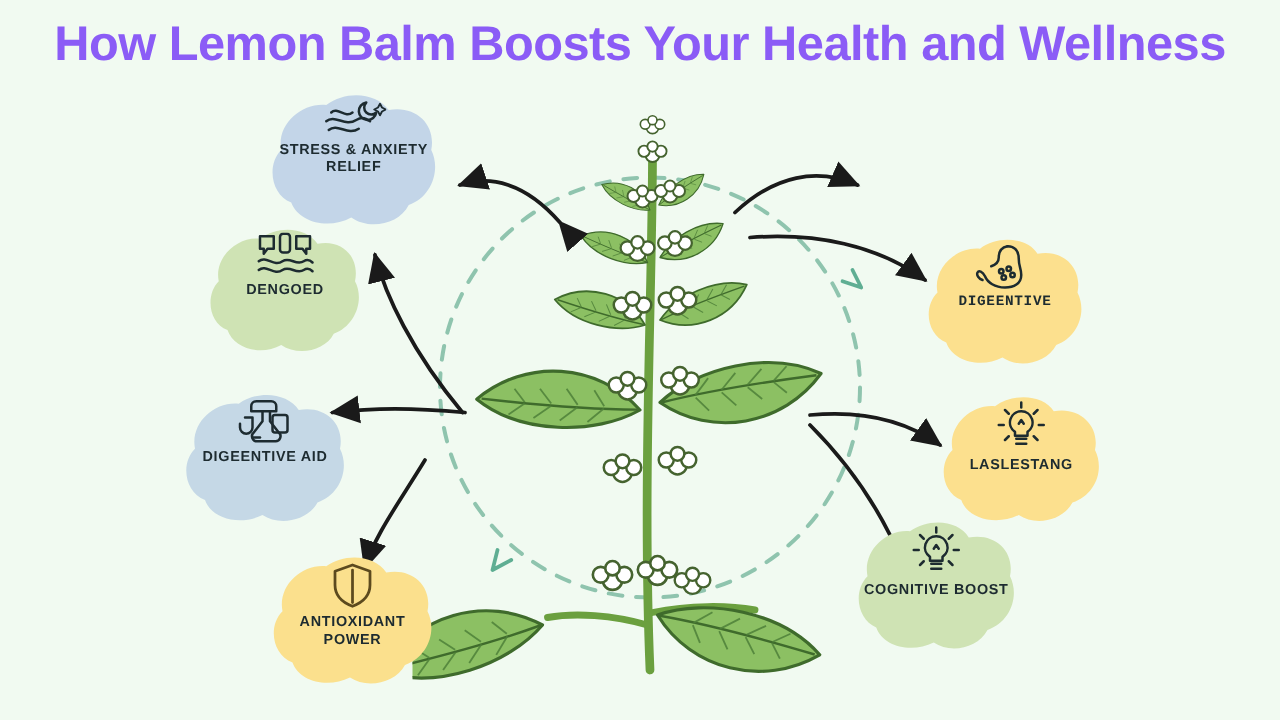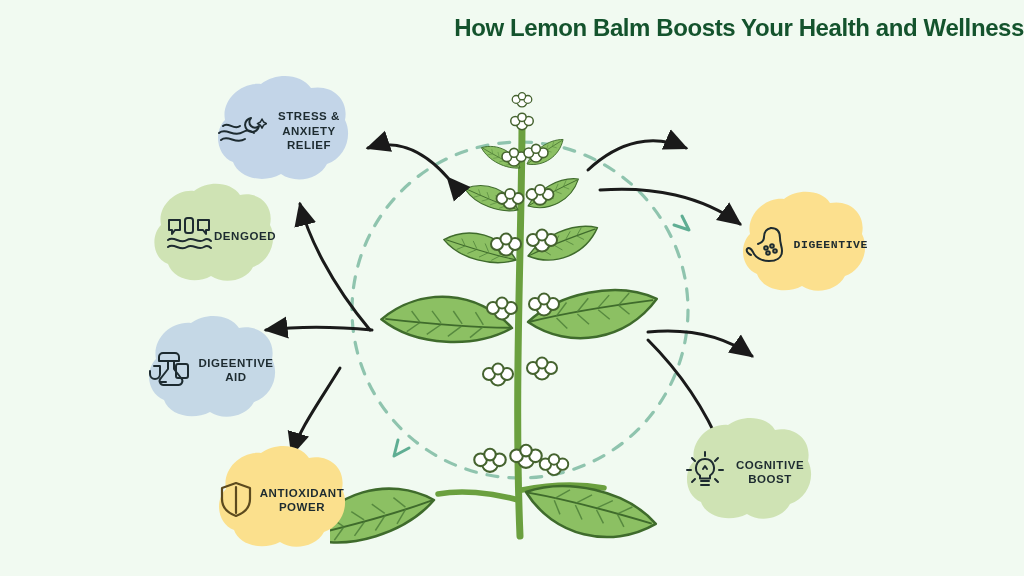--- a/index.html
+++ b/index.html
@@ -7,24 +7,24 @@
     width:1024px;height:576px;overflow:hidden;
     background:#f1faf1;
     font-family:"Liberation Sans", sans-serif;
     position:relative;
   }
   #stage{position:absolute;inset:0;}
 
   .title{
     position:absolute;
     left:0;right:0;top:14px;
-    text-align:right;
-    font-size:24px;
+    text-align:center;
+    font-size:39px;
     font-weight:bold;
-    color:#14532d;
+    color:#8b5cf6;
     letter-spacing:-0.4px;
     white-space:nowrap;
   }
 
   
   .plant-layer{position:absolute;left:330px;top:60px;width:380px;height:510px;}
   .dash-layer{position:absolute;left:330px;top:120px;width:380px;height:380px;}
   .arrow-layer{position:absolute;inset:0;}
 
   
@@ -33,22 +33,22 @@
     width:var(--w);height:var(--h);
     display:flex;flex-direction:column;
     align-items:center;justify-content:center;
   }
   .blob{
     position:absolute;inset:0;
     z-index:0;
   }
   .node-inner{
     position:relative;z-index:1;
-    display:flex;flex-direction:row;
-    align-items:center;justify-content:flex-end;
+    display:flex;flex-direction:column;
+    align-items:center;justify-content:flex-start;
     width:100%;height:100%;
     padding-top:4px;
     box-sizing:border-box;
   }
   .node-icon{
     display:block;
     margin-bottom:3px;
     line-height:0;
   }
   .node-label{
@@ -232,21 +232,21 @@
           <path d="M47 5 l1.6 3 l3 1.6 l-3 1.6 l-1.6 3 l-1.6 -3 l-3 -1.6 l3 -1.6 Z" stroke-width="1.5" stroke-linejoin="round"></path>
           <path d="M8 12 C 13 7 19 17 25 12"></path>
           <path d="M4 19 C 11 13 19 24 28 18 C 33 15 36 17 39 19"></path>
           <path d="M6 26 C 13 20 21 31 30 25"></path>
         </svg>
       </span>
       <span class="node-label">Stress &amp; Anxiety Relief</span>
     </div>
   </div>
 
-  <div class="node" style="--w:124px;--h:104px;left:152px;top:182px;">
+  <div class="node" style="--w:124px;--h:104px;left:166px;top:182px;">
     <svg class="blob" viewBox="0 0 124 104" preserveAspectRatio="none">
       <path d="M42 9 C 57 -2 79 0 88 13 C 108 9 122 24 118 43 C 126 58 118 79 101 85
                C 94 99 72 103 59 94 C 43 103 21 97 16 82 C 1 77 -2 54 9 43
                C 5 24 24 7 42 9 Z" fill="#cfe3b4"></path>
     </svg>
     <div class="node-inner">
       <span class="node-icon">
         <svg width="50" height="36" viewBox="0 0 50 36" fill="none" stroke="#1d2b30" stroke-width="2" stroke-linecap="round" stroke-linejoin="round">
           <path d="M5 3 h11 v10 h-5 l-3 4 v-4 h-3 Z"></path>
           <rect x="21" y="1" width="8" height="15" rx="2.5"></rect>
@@ -312,20 +312,38 @@
           <circle cx="21" cy="23" r="1.8"></circle>
             <circle cx="27" cy="21" r="1.8"></circle>
           <circle cx="30" cy="26" r="1.8"></circle>
             <circle cx="23" cy="28" r="1.8"></circle>
         </svg>
       </span>
       <span class="node-label">Digeentive</span>
     </div>
   </div>
 
+  <div class="node" style="--w:130px;--h:106px;left:752px;top:316px;">
+    <svg class="blob" viewBox="0 0 130 106" preserveAspectRatio="none">
+      <path d="M44 9 C 59 -2 83 0 91 13 C 112 9 128 25 124 44 C 132 60 124 80 106 86
+               C 98 101 76 105 63 96 C 45 105 22 99 17 84 C 2 78 -2 56 10 44
+               C 6 25 25 7 44 9 Z" fill="#fce08e"></path>
+    </svg>
+    <div class="node-inner">
+      <span class="node-icon">
+        <svg width="42" height="42" viewBox="0 0 42 42" fill="none" stroke="#1d2b30" stroke-width="2" stroke-linecap="round" stroke-linejoin="round">
+          <path d="M21 9 a9 9 0 0 1 5 16.5 v3 h-10 v-3 A9 9 0 0 1 21 9 Z"></path>
+          <path d="M17 31 h8 M17 35 h8"></path>
+          <path d="M21 2 v4 M8 8 l3 3 M34 8 l-3 3 M3 20 h4 M35 20 h4 M8 32 l3 -3 M34 32 l-3 -3"></path>
+          <path d="M19 19 l2 -3 l2 3"></path>
+        </svg>
+      </span>
+      <span class="node-label">Laslestang</span>
+    </div>
+  </div>
 
   <div class="node" style="--w:130px;--h:108px;left:684px;top:416px;">
     <svg class="blob" viewBox="0 0 130 108" preserveAspectRatio="none">
       <path d="M44 9 C 59 -2 83 0 91 14 C 112 10 128 25 124 45 C 132 61 124 82 106 88
                C 98 103 76 107 63 98 C 45 107 22 101 17 86 C 2 80 -2 57 10 45
                C 6 25 25 7 44 9 Z" fill="#cfe3b4"></path>
     </svg>
     <div class="node-inner">
       <span class="node-icon">
         <svg width="42" height="42" viewBox="0 0 42 42" fill="none" stroke="#1d2b30" stroke-width="2" stroke-linecap="round" stroke-linejoin="round">

